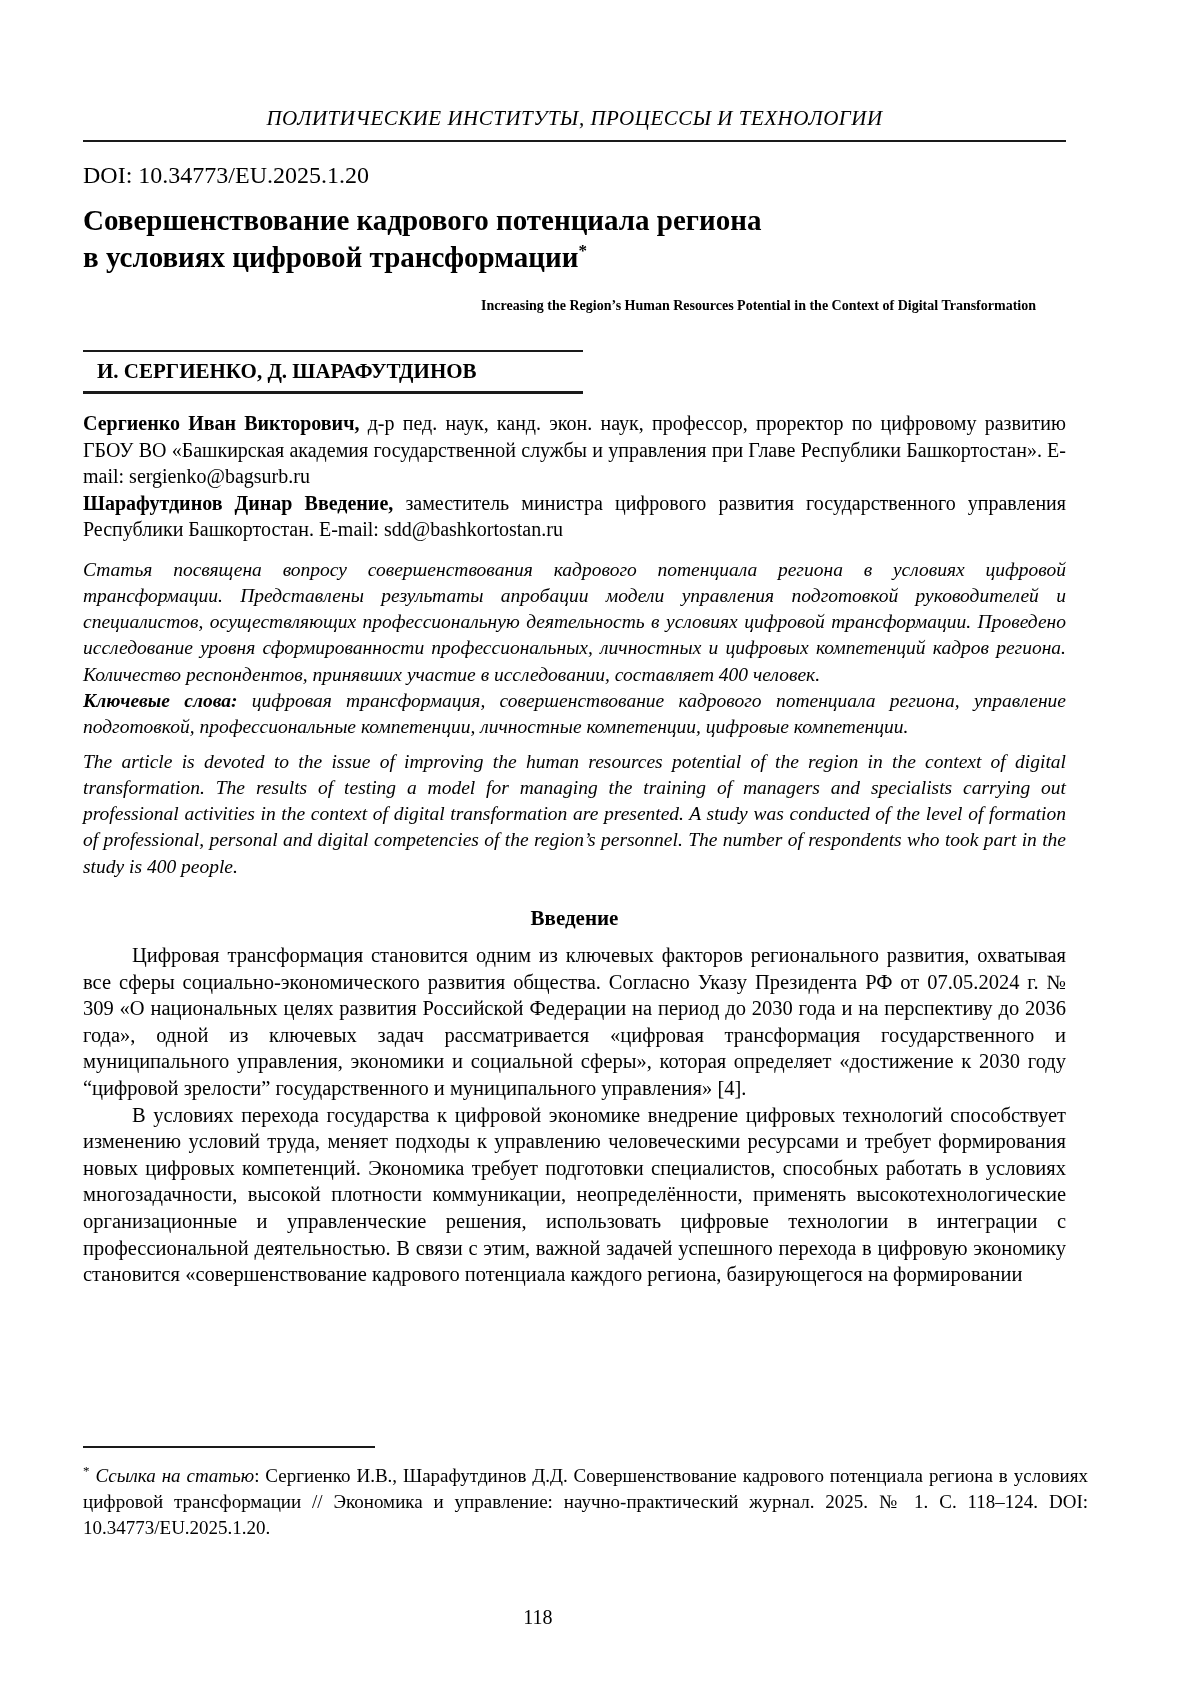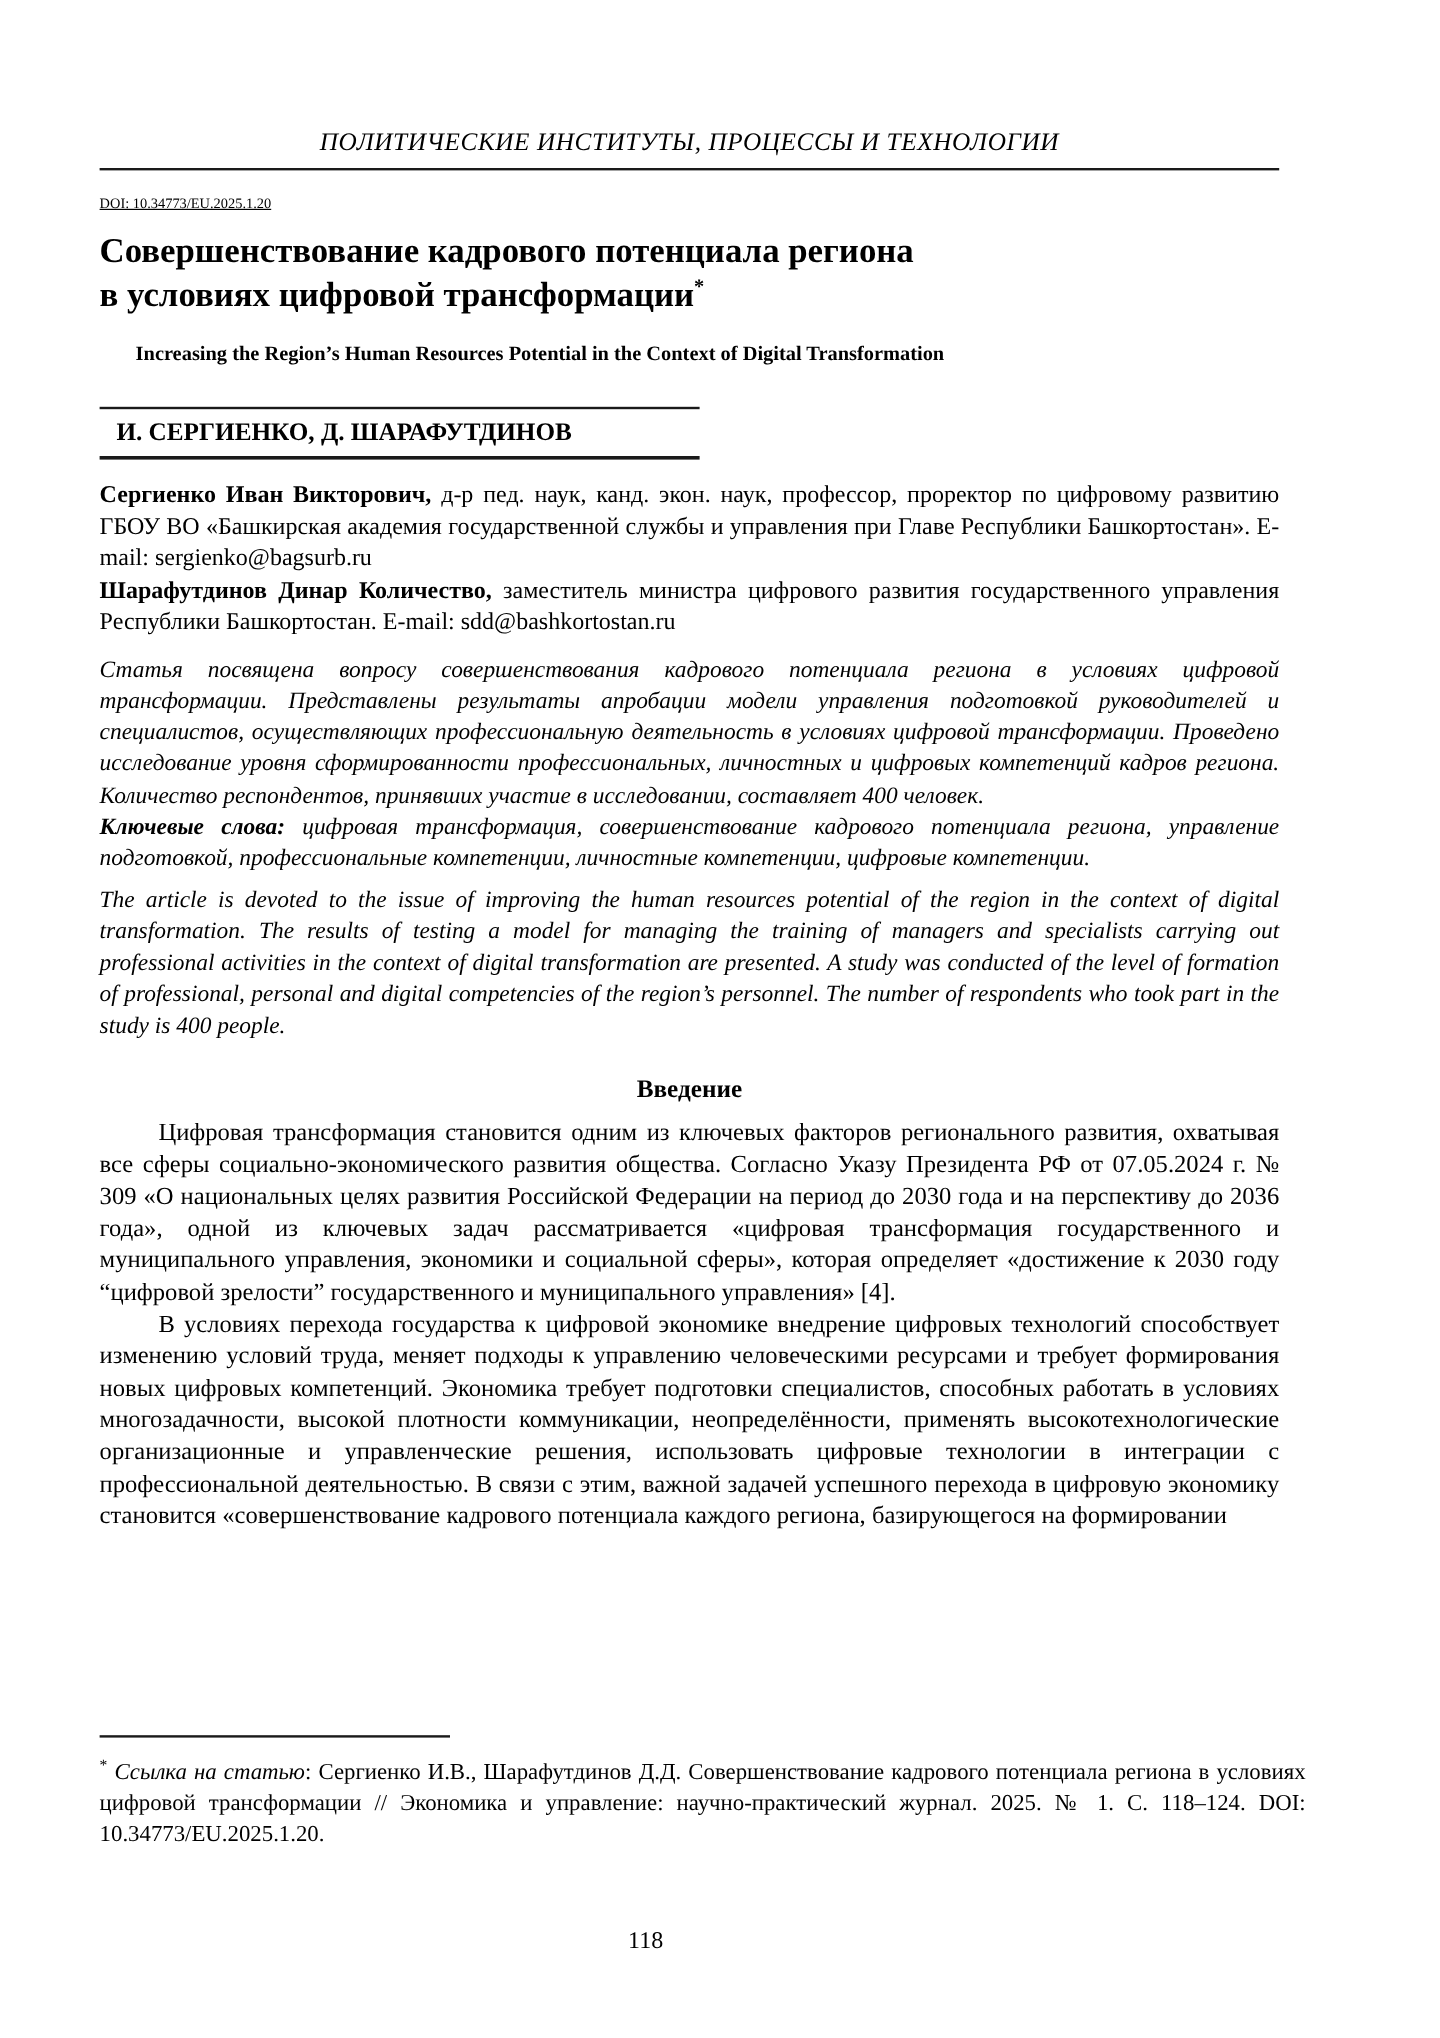--- a/index.html
+++ b/index.html
@@ -19,37 +19,36 @@
   .running-head {
     text-align: center;
     font-style: italic;
     font-size: 21px;
     letter-spacing: 0.5px;
     padding-bottom: 9px;
     border-bottom: 2px solid #1a1a1a;
   }
   .doi {
     margin-top: 20px;
-    font-size: 12px;
+    font-size: 24px;
     display: inline-block;
-    text-decoration: underline;
   }
   .title-ru {
     margin-top: 13px;
     text-align: left;
     font-weight: bold;
     font-size: 29px;
     line-height: 37px;
   }
   .title-ru sup { font-size: 17px; vertical-align: super; line-height: 0; }
   .title-en {
     margin-top: 15px;
-    text-align: left;
+    text-align: right;
     font-weight: bold;
-    font-size: 17px;
+    font-size: 14px;
     line-height: 29px;
     padding: 0 30px;
   }
   .authors-block {
     margin-top: 30px;
     width: 500px;
     border-top: 2px solid #1a1a1a;
     border-bottom: 3px solid #1a1a1a;
     padding: 7px 0 7px 14px;
     font-weight: bold;
@@ -123,21 +122,21 @@
     <div>Совершенствование кадрового потенциала региона</div>
     <div><span>в условиях цифровой трансформации</span><sup>*</sup></div>
   </div>
 
   <div class="title-en">Increasing the Region’s Human Resources Potential in the Context of Digital Transformation</div>
 
   <div class="authors-block">И. СЕРГИЕНКО, Д. ШАРАФУТДИНОВ</div>
 
   <div class="affiliations">
     <p><span class="aff-name">Сергиенко Иван Викторович,</span> <span>д-р пед. наук, канд. экон. наук, профессор, проректор по цифровому развитию ГБОУ ВО «Башкирская академия государственной службы и управления при Главе Республики Башкортостан». E-mail: sergienko@bagsurb.ru</span></p>
-    <p><span class="aff-name">Шарафутдинов Динар Количество,</span> <span>заместитель министра цифрового развития государственного управления Республики Башкортостан. E-mail: sdd@bashkortostan.ru</span></p>
+    <p><span class="aff-name">Шарафутдинов Динар Введение,</span> <span>заместитель министра цифрового развития государственного управления Республики Башкортостан. E-mail: sdd@bashkortostan.ru</span></p>
   </div>
 
   <div class="abstract abstract-ru">
     <p>Статья посвящена вопросу совершенствования кадрового потенциала региона в условиях цифровой трансформации. Представлены результаты апробации модели управления подготовкой руководителей и специалистов, осуществляющих профессиональную деятельность в условиях цифровой трансформации. Проведено исследование уровня сформированности профессиональных, личностных и цифровых компетенций кадров региона. Количество респондентов, принявших участие в исследовании, составляет 400 человек.</p>
     <p><span class="kw-label">Ключевые слова:</span> <span>цифровая трансформация, совершенствование кадрового потенциала региона, управление подготовкой, профессиональные компетенции, личностные компетенции, цифровые компетенции.</span></p>
   </div>
 
   <div class="abstract abstract-en">
     <p>The article is devoted to the issue of improving the human resources potential of the region in the context of digital transformation. The results of testing a model for managing the training of managers and specialists carrying out professional activities in the context of digital transformation are presented. A study was conducted of the level of formation of professional, personal and digital competencies of the region’s personnel. The number of respondents who took part in the study is 400 people.</p>
   </div>

